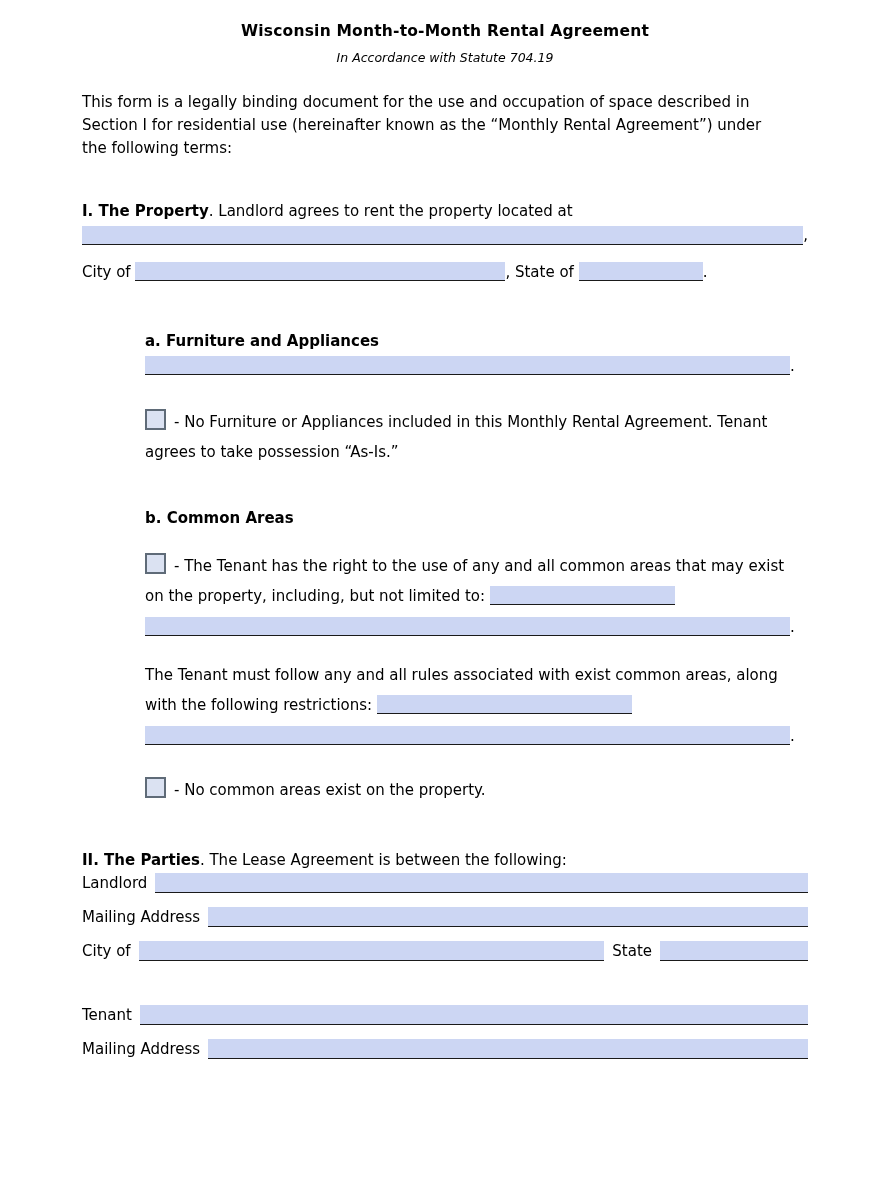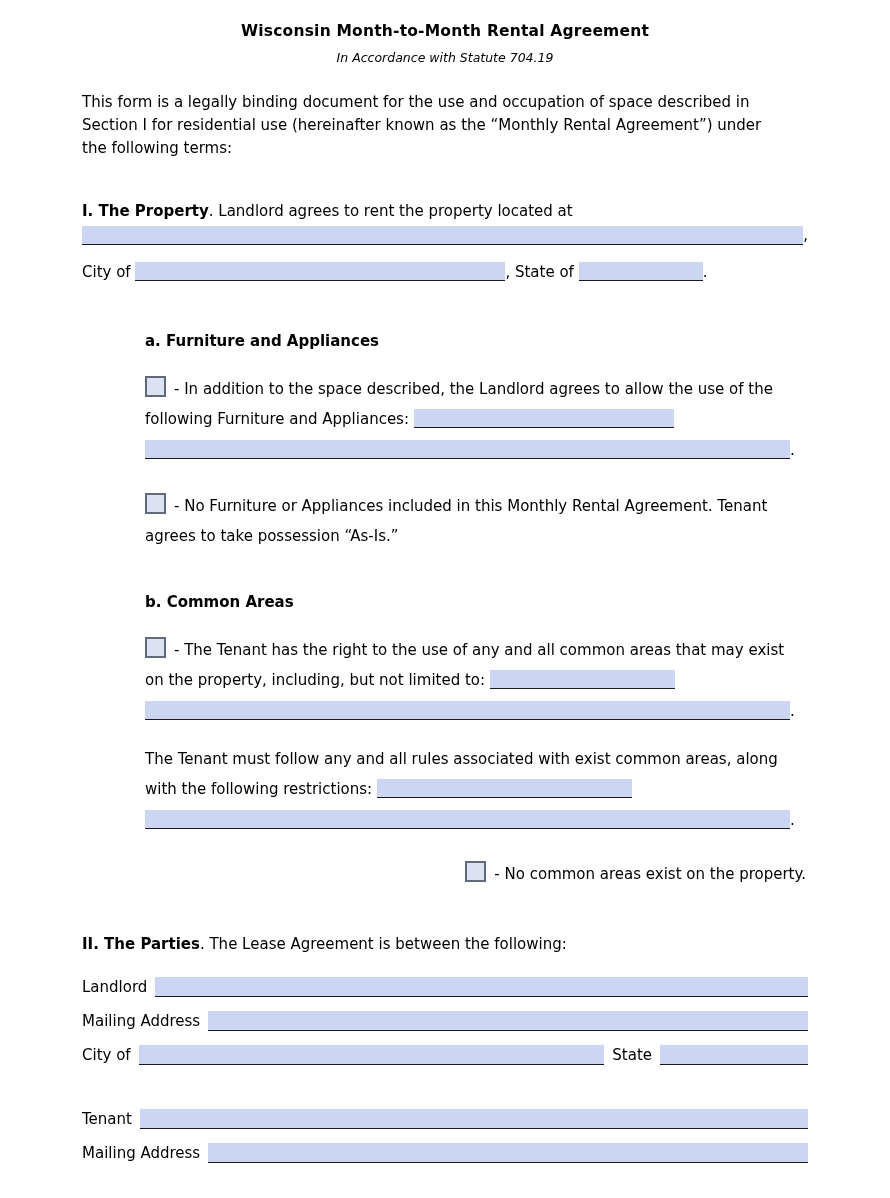--- a/index.html
+++ b/index.html
@@ -23,21 +23,21 @@
   .opt2{margin-top:30px;}
   .checkbox{display:inline-block;width:17px;height:17px;background:var(--checkbox-bg,#dbe2f2);border:2px solid var(--checkbox-border,#5f6b78);vertical-align:-3px;margin-right:8px;}
   .fieldline{margin-top:6px;font-size:15px;height:21px;line-height:21px;}
   .fieldline .field{width:645px;}
   .rules{margin-top:22px;}
   .sec2-heading{margin-top:46px;font-size:15px;}
   .row{display:flex;align-items:flex-end;gap:8px;margin-top:14px;font-size:15px;line-height:20px;}
   .row span{white-space:nowrap;}
   .row .grow{flex:1;}
   .row .field{height:19px;}
-  .row-first{margin-top:24px;text-align:center;}
+  .row-first{margin-top:4px;text-align:center;}
   .row-tenant{margin-top:44px;}
   .w370{width:370px;}
   .w124{width:124px;}
   .w260{width:260px;}
   .w185{width:185px;}
   .w255{width:255px;}
   .w148{width:148px;flex:0 0 148px;}
 </style>
 </head>
 <body>
@@ -59,45 +59,41 @@
   <p class="inline-line">
     <span>City of</span>
     <span class="field w370"></span><span>, State of</span>
     <span class="field w124"></span><span>.</span>
   </p>
 
   <div class="indent">
 
     <p class="sub-heading a-heading">a. Furniture and Appliances</p>
 
-    <p class="opt">
-      <span class="checkbox"></span><span>- In addition to the space described, the Landlord agrees to allow the use of the following Furniture and Appliances:</span>
-      <span class="field w260"></span>
-    </p>
     <div class="fieldline"><span class="field"></span><span>.</span></div>
 
     <p class="opt opt2">
       <span class="checkbox"></span><span>- No Furniture or Appliances included in this Monthly Rental Agreement. Tenant agrees to take possession “As-Is.”</span>
     </p>
 
     <p class="sub-heading b-heading">b. Common Areas</p>
 
     <p class="opt">
       <span class="checkbox"></span><span>- The Tenant has the right to the use of any and all common areas that may exist on the property, including, but not limited to:</span>
       <span class="field w185"></span>
     </p>
     <div class="fieldline"><span class="field"></span><span>.</span></div>
 
     <p class="opt rules">
       <span>The Tenant must follow any and all rules associated with exist common areas, along with the following restrictions:</span>
       <span class="field w255"></span>
     </p>
     <div class="fieldline"><span class="field"></span><span>.</span></div>
 
-    <p class="opt" style="margin-top:28px;text-align:right;">
+    <p class="opt" style="margin-top:28px;">
       <span class="checkbox"></span><span>- No common areas exist on the property.</span>
     </p>
 
   </div>
 
   <p class="sec2-heading"><b>II. The Parties</b><span>. The Lease Agreement is between the following:</span></p>
 
   <div class="row row-first">
     <span>Landlord</span>
     <span class="field grow"></span>

